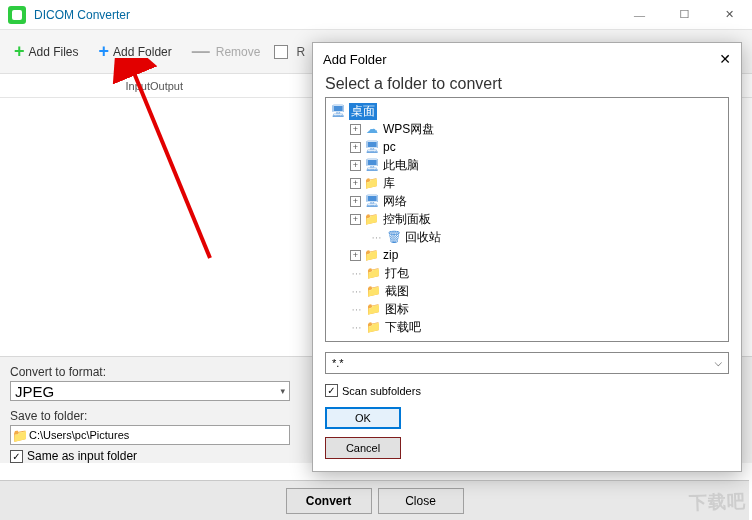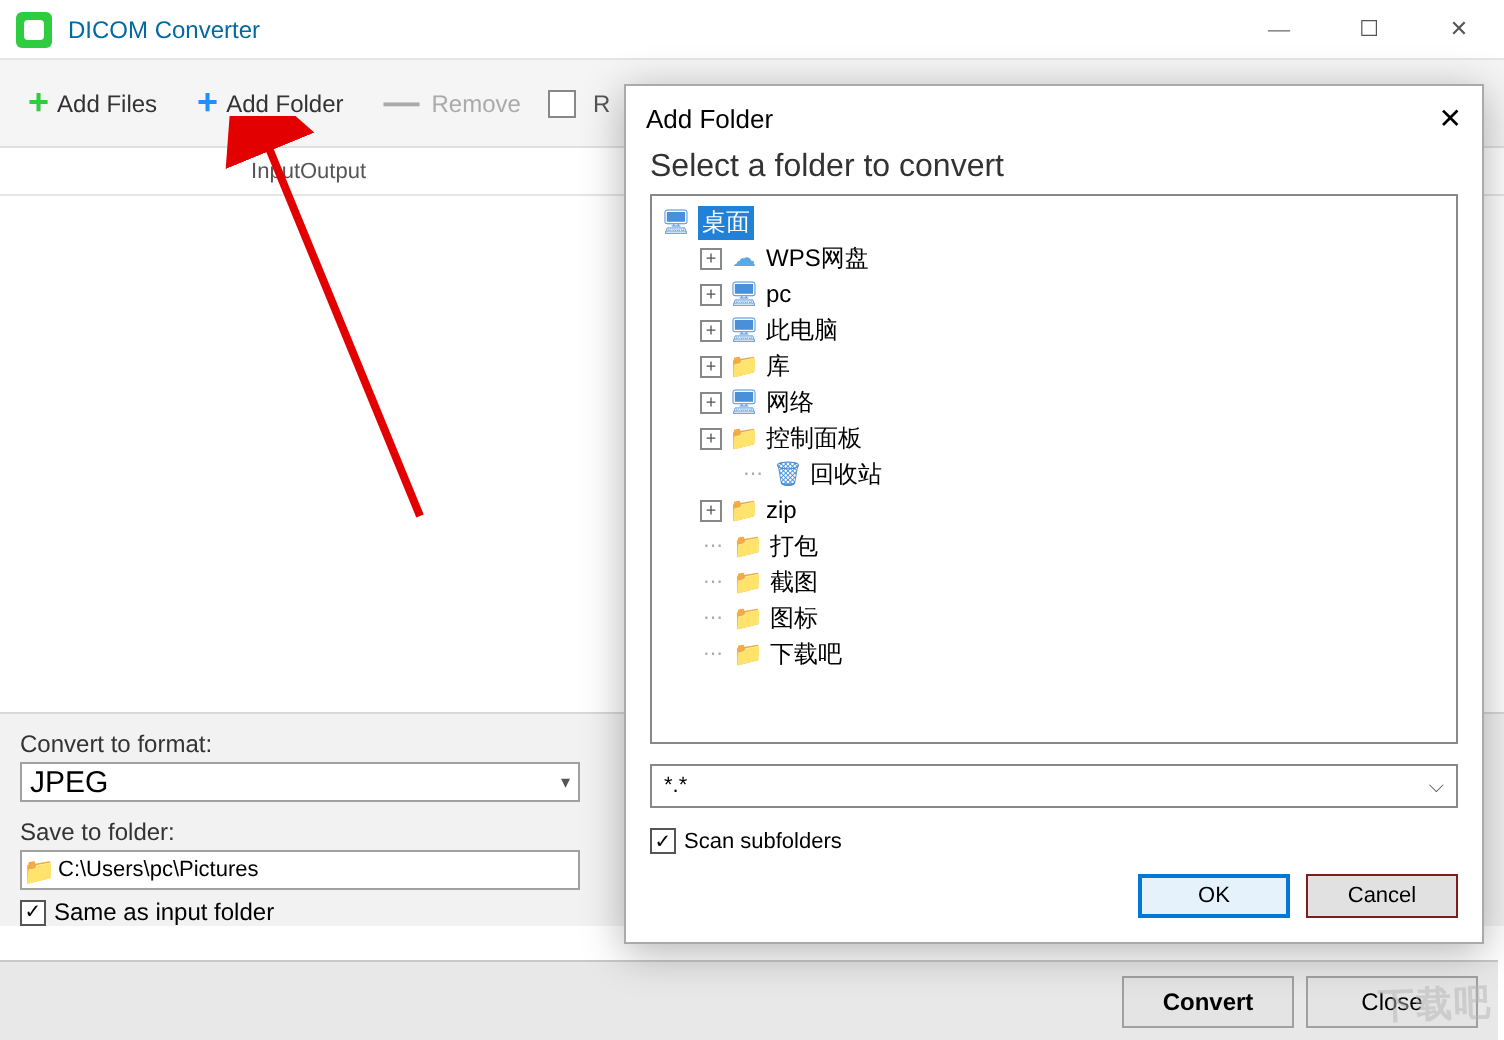--- a/index.html
+++ b/index.html
@@ -38,21 +38,21 @@
 .bottom-panel label { display: block; margin-bottom: 2px; color: #333; }
 .combo { width: 280px; height: 20px; border: 1px solid #a0a0a0; background: #fff; display: flex; align-items: center; padding: 0 4px; font-size: 15px; position: relative; }
 .combo::after { content: "▾"; position: absolute; right: 4px; font-size: 9px; color: #555; }
 .path-box { width: 280px; height: 20px; border: 1px solid #a0a0a0; background: #fff; display: flex; align-items: center; font-size: 11px; }
 .folder-ico { width: 18px; height: 18px; display: flex; align-items: center; justify-content: center; color: #f4c430; font-size: 13px; }
 .chk-row { display: flex; align-items: center; gap: 4px; margin-top: 4px; }
 .chk-row .checkbox-small { width: 13px; height: 13px; border: 1px solid #555; background: #fff; display: flex; align-items: center; justify-content: center; font-size: 10px; }
 .open-btn { position: absolute; right: 10px; bottom: 80px; width: 50px; height: 22px; border: 1px solid #a0a0a0; background: #e9e9e9; font-size: 11px; text-align: center; line-height: 20px; }
 
 
-.footer { position: absolute; bottom: 0; left: 0; right: 3px; height: 40px; background: #e8e8e8; border-top: 1px solid #c8c8c8; display: flex; align-items: center; justify-content: flex-end; padding: 0 10px; gap: 6px; }
+.footer { position: absolute; bottom: 0; left: 0; right: 3px; height: 40px; background: #e8e8e8; border-top: 1px solid #c8c8c8; display: flex; align-items: center; justify-content: center; padding: 0 10px; gap: 6px; }
 .footer-btn { width: 86px; height: 26px; border: 1px solid #a0a0a0; background: #e4e4e4; font-size: 12px; display: flex; align-items: center; justify-content: center; }
 .footer-btn.primary { font-weight: bold; }
 
 
 .dialog { position: absolute; top: 42px; left: 312px; width: 430px; height: 430px; background: #fff; border: 1px solid #aaa; box-shadow: 0 4px 20px rgba(0,0,0,0.3); display: flex; flex-direction: column; }
 .dialog-header { height: 32px; display: flex; align-items: center; justify-content: space-between; padding: 0 10px; font-size: 13px; }
 .dialog-close { font-size: 14px; font-family: Arial; }
 .dialog-body { flex: 1; padding: 0 12px; display: flex; flex-direction: column; font-size: 12px; }
 .dialog-label { font-size: 16px; margin-bottom: 4px; color: #333; }
 .tree-box { flex: 1; border: 1px solid #888; background: #fff; padding: 4px; overflow: hidden; font-size: 12px; }
@@ -63,21 +63,21 @@
 .connector { width: 13px; text-align: center; color: #aaa; font-size: 10px; }
 .tree-ico { width: 16px; height: 14px; display: inline-flex; align-items: center; justify-content: center; font-size: 12px; }
 .folder-yellow { color: #f4c430; }
 .monitor-ico { color: #4a90d9; }
 .cloud-ico { color: #5aa9e6; }
 .selected { background: #2180d8; color: #fff; padding: 0 2px; }
 .dialog-input-row { margin-top: 8px; }
 .dialog-combo { width: 100%; height: 22px; border: 1px solid #888; background: #fff; display: flex; align-items: center; padding: 0 6px; font-size: 11px; position: relative; margin-top: 2px; }
 .dialog-combo::after { content: "⌵"; position: absolute; right: 6px; font-size: 10px; color: #555; }
 .dialog-chk { display: flex; align-items: center; gap: 4px; margin-top: 10px; font-size: 11px; }
-.dialog-footer { display: flex; justify-content: flex-end; gap: 8px; padding: 10px 12px 12px 12px; }
+.dialog-footer { display: flex; justify-content: flex-end; gap: 8px; padding: 10px 12px 12px 12px; flex-direction: column; }
 .dlg-btn { width: 76px; height: 22px; border: 1px solid #7f1d1d; background: #e1e1e1; font-size: 11px; display: flex; align-items: center; justify-content: center; }
 .dlg-btn.default { border: 2px solid #0078d7; background: #e5f1fb; }
 
 
 .arrow-svg { position: absolute; top: 58px; left: 110px; pointer-events: none; }
 
 
 .watermark { position: absolute; bottom: 6px; right: 6px; font-size: 18px; font-weight: bold; color: rgba(180,180,180,0.5); letter-spacing: 1px; transform: rotate(-2deg); pointer-events: none; }
 </style>
 </head>

